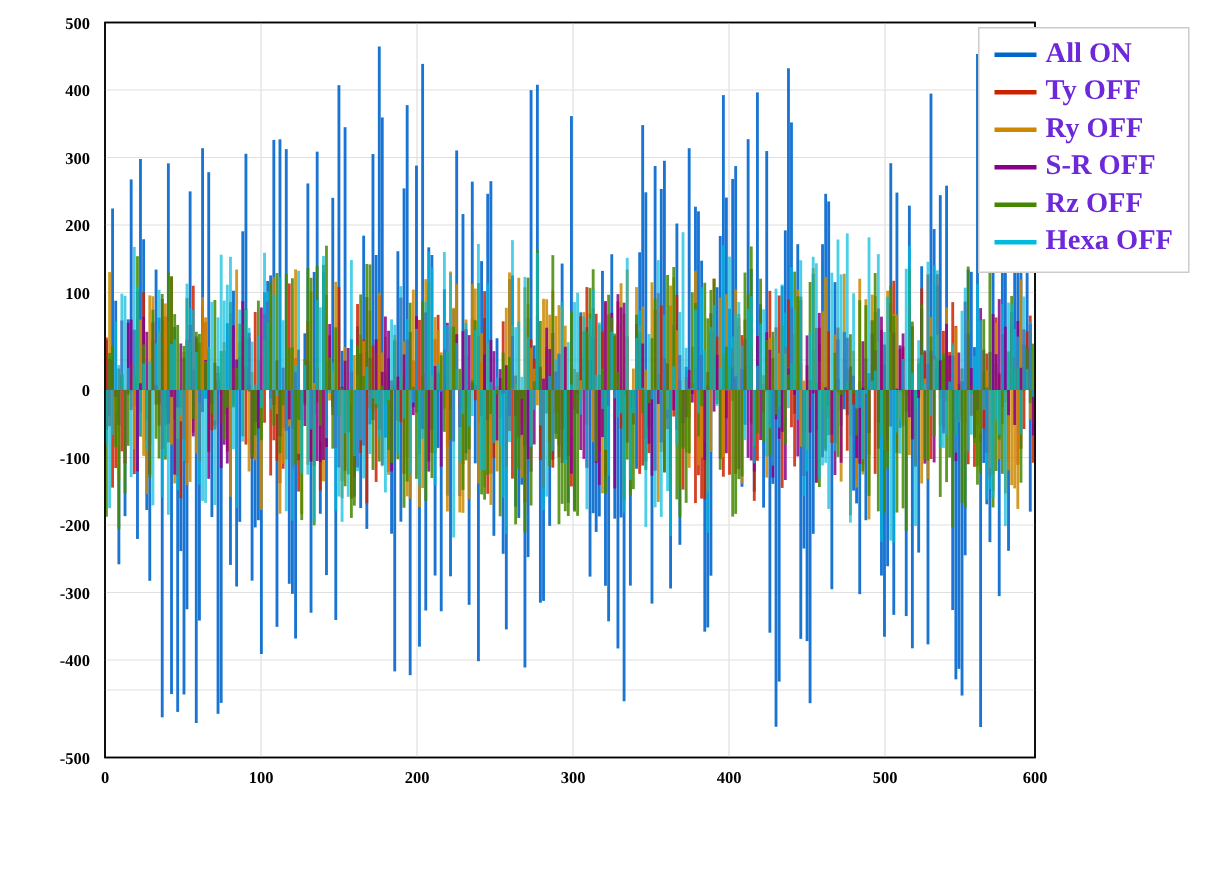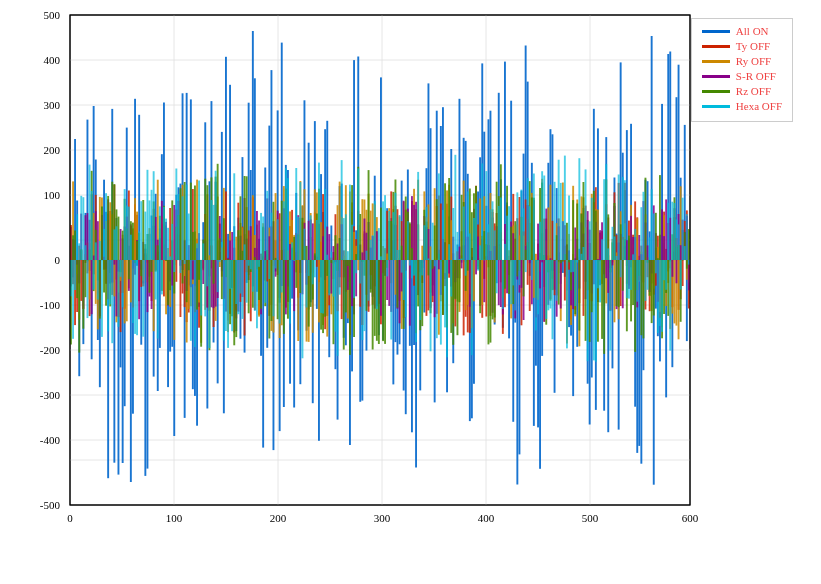--- a/index.html
+++ b/index.html
@@ -8,20 +8,21 @@
       width: 821px;
       height: 584px;
       overflow: hidden;
       font-family: 'Times New Roman', Times, serif;
     }
     .chart-container {
       position: relative;
       width: 821px;
       height: 584px;
       background: #fff;
+      font-weight: bold;
     }
     svg {
       position: absolute;
       top: 0; left: 0;
     }
     .legend {
       position: absolute;
       top: 18px;
       right: 28px;
       border: 1px solid #ccc;
@@ -35,22 +36,22 @@
       align-items: center;
       margin-bottom: 3px;
     }
     .legend-line {
       width: 28px;
       height: 3px;
       margin-right: 6px;
       flex-shrink: 0;
     }
     .legend-label {
-      font-size: 11px;
-      color: #ef4444;
+      font-size: 19px;
+      color: #6d28d9;
     }
   </style>
 </head>
 <body>
 
 <div class="chart-container">
   <svg width="821" height="584">
 
     <rect x="0" y="0" width="821" height="584" fill="#fff"></rect>
 

